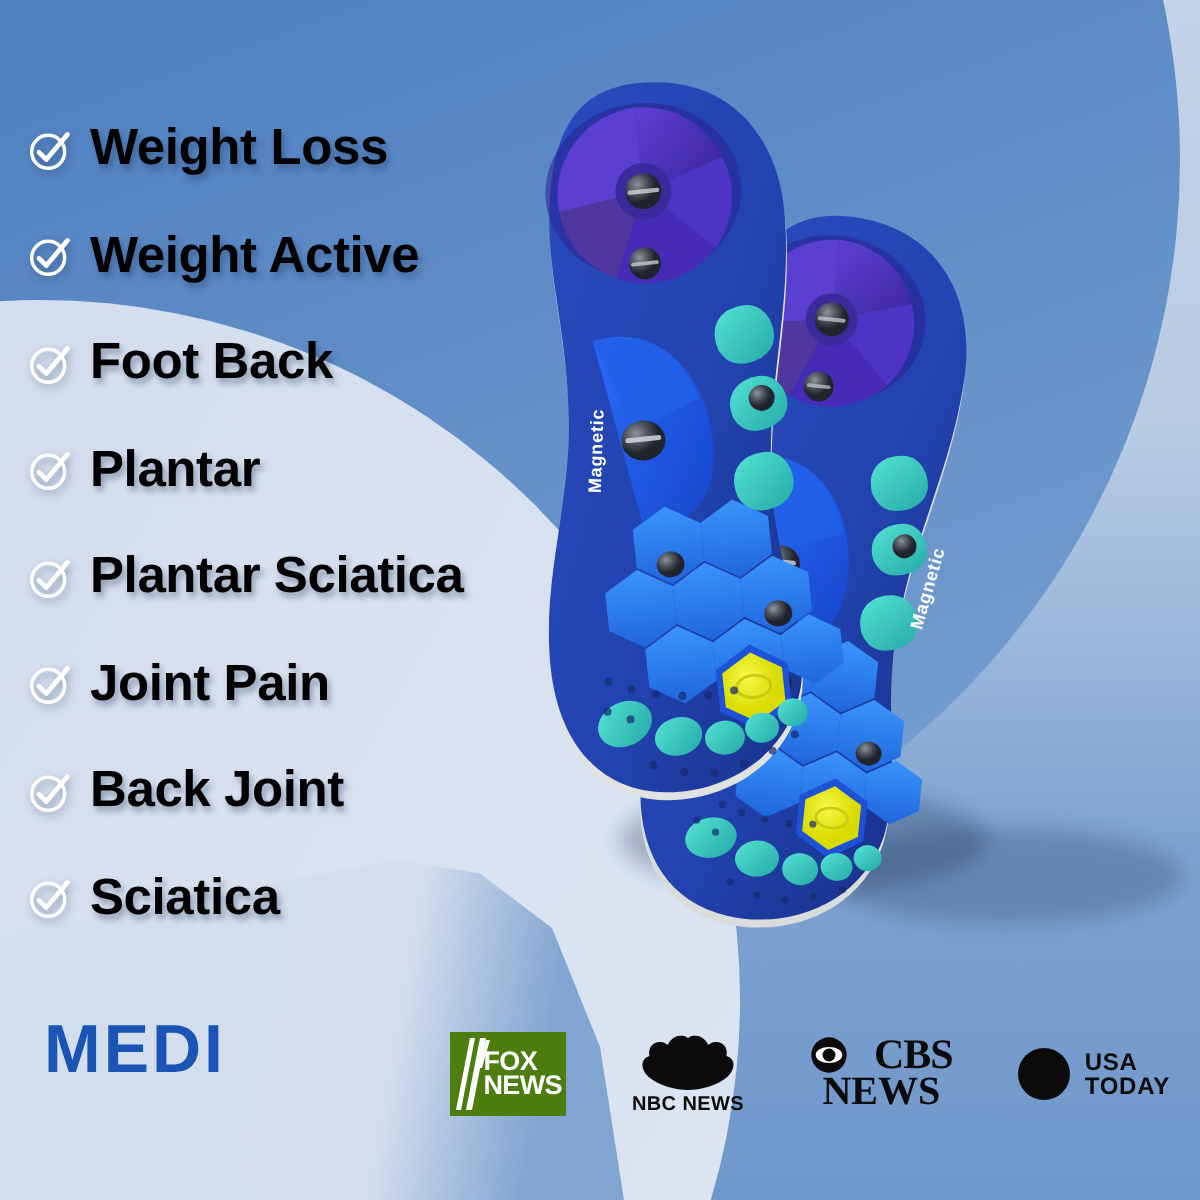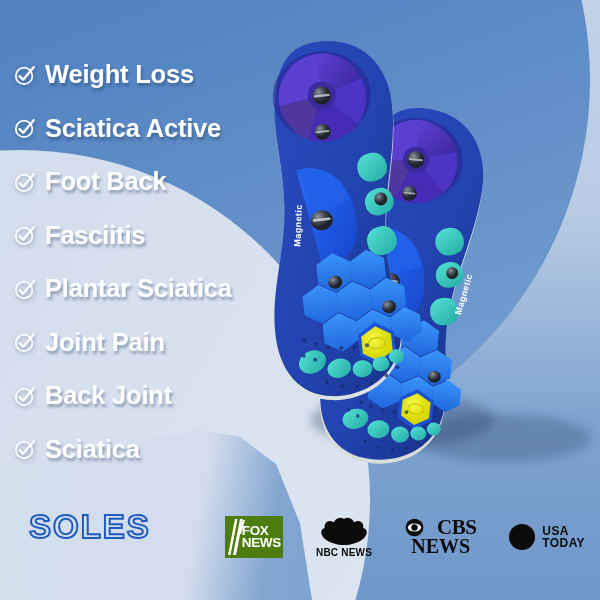--- a/index.html
+++ b/index.html
@@ -46,21 +46,21 @@
   }
   .benefit{
     display:flex;align-items:center;gap:9px;height:53.5px;
   }
   .check{
     width:22px;height:22px;flex:0 0 22px;position:relative;
     filter:drop-shadow(1px 2px 2px rgba(20,45,80,.35));
   }
   .check svg{display:block;width:22px;height:22px;overflow:visible;}
   .benefit-label{
-    color:#ffffff;
+    color:#000000;
     font-size:25.5px;
     font-weight:bold;
     letter-spacing:-.2px;
     white-space:nowrap;
     text-shadow:1.5px 2.5px 3px rgba(25,50,85,.38);
   }
 
   
   .brand{position:absolute;left:22px;top:508px;width:160px;}
   .brand-top{
@@ -355,41 +355,41 @@
       <span class="benefit-label">Weight Loss</span>
     </div>
 
     <div class="benefit">
       <span class="check">
         <svg viewBox="0 0 24 24">
             <circle cx="11" cy="13" r="9" fill="none" stroke="#fff" stroke-width="1.9"></circle>
             <path d="M6 13.3 L10 17.2 L21.5 3.5" fill="none" stroke="#fff" stroke-width="2.6" stroke-linecap="round" stroke-linejoin="round"></path>
           </svg>
       </span>
-      <span class="benefit-label">Sciatica Active</span>
+      <span class="benefit-label">Weight Active</span>
     </div>
 
     <div class="benefit">
       <span class="check">
         <svg viewBox="0 0 24 24">
             <circle cx="11" cy="13" r="9" fill="none" stroke="#fff" stroke-width="1.9"></circle>
             <path d="M6 13.3 L10 17.2 L21.5 3.5" fill="none" stroke="#fff" stroke-width="2.6" stroke-linecap="round" stroke-linejoin="round"></path>
           </svg>
       </span>
       <span class="benefit-label">Foot Back</span>
     </div>
 
     <div class="benefit">
       <span class="check">
         <svg viewBox="0 0 24 24">
             <circle cx="11" cy="13" r="9" fill="none" stroke="#fff" stroke-width="1.9"></circle>
             <path d="M6 13.3 L10 17.2 L21.5 3.5" fill="none" stroke="#fff" stroke-width="2.6" stroke-linecap="round" stroke-linejoin="round"></path>
           </svg>
       </span>
-      <span class="benefit-label">Fasciitis</span>
+      <span class="benefit-label">Plantar</span>
     </div>
 
     <div class="benefit">
       <span class="check">
         <svg viewBox="0 0 24 24">
             <circle cx="11" cy="13" r="9" fill="none" stroke="#fff" stroke-width="1.9"></circle>
             <path d="M6 13.3 L10 17.2 L21.5 3.5" fill="none" stroke="#fff" stroke-width="2.6" stroke-linecap="round" stroke-linejoin="round"></path>
           </svg>
       </span>
       <span class="benefit-label">Plantar Sciatica</span>
@@ -421,21 +421,21 @@
             <circle cx="11" cy="13" r="9" fill="none" stroke="#fff" stroke-width="1.9"></circle>
             <path d="M6 13.3 L10 17.2 L21.5 3.5" fill="none" stroke="#fff" stroke-width="2.6" stroke-linecap="round" stroke-linejoin="round"></path>
           </svg>
       </span>
       <span class="benefit-label">Sciatica</span>
     </div>
 
   </div>
 
   <div class="brand">
-    <div class="brand-bottom">SOLES</div>
+    <div class="brand-top">MEDI</div>
   </div>
 
   <div class="press">
 
     <div class="press-item">
       <div class="fox">
         <svg class="fox-slashes" viewBox="0 0 20 38">
           <path d="M13 1 L6 37 L9 37 L16 1 Z" fill="#fff"></path>
           <path d="M8 1 L1 37 L3.5 37 L10.5 1 Z" fill="#fff"></path>
           <path d="M16 2 L12 16 L14 16 L18 2 Z" fill="#fff"></path>

